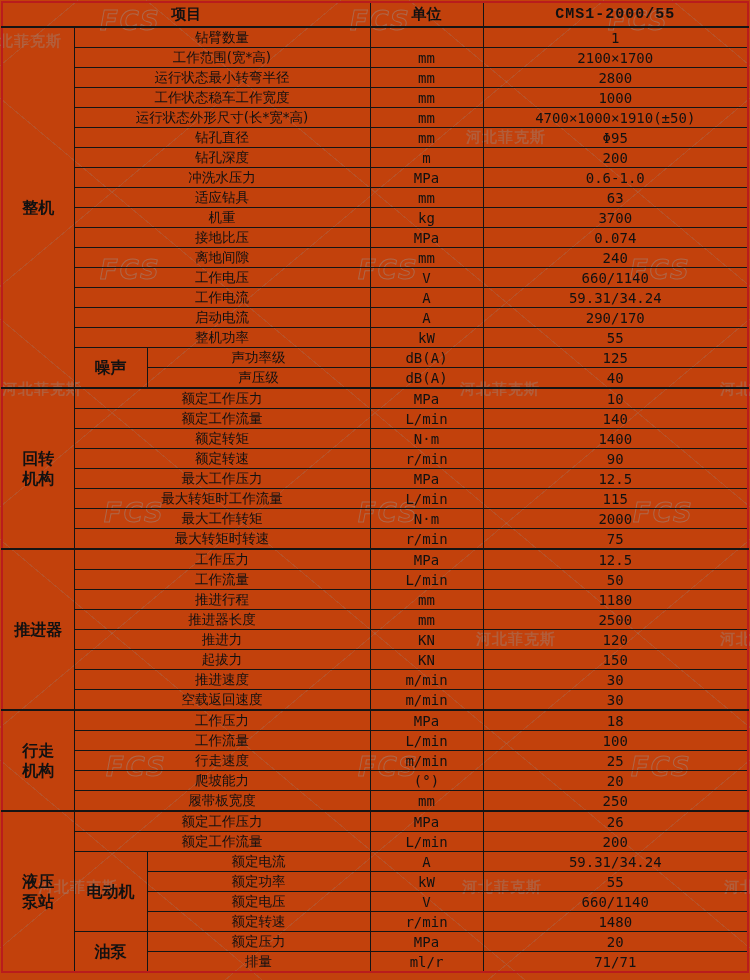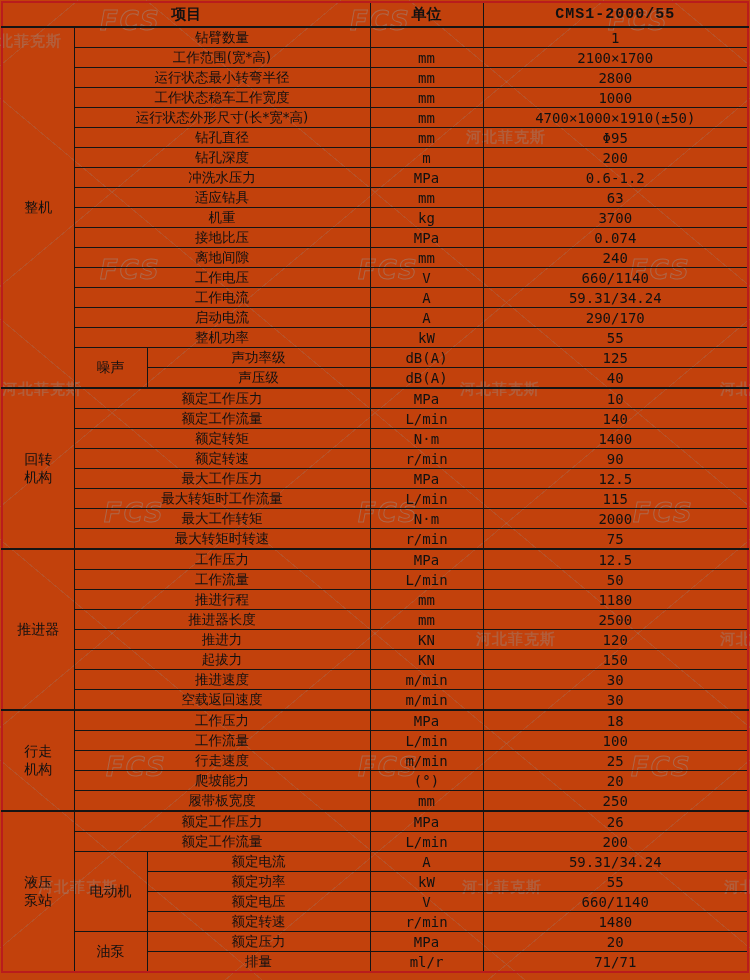--- a/index.html
+++ b/index.html
@@ -79,24 +79,24 @@
     font-weight: bold;
     border-bottom-width: 2px;
     font-family: "DejaVu Sans", sans-serif;
   }
   .spec thead th.model-th {
     font-family: Liberation Mono, monospace;
     letter-spacing: 1px;
   }
   tr.grp-top td { border-top-width: 2px; margin-left: 40px; }
   td.group-cell, td.sub-cell {
-    font-size: 14px;
+    font-size: 16px;
     white-space: pre-line;
     line-height: 1.25;
-    font-weight: 400;
+    font-weight: 700;
   }
   td.item-cell {
     font-size: 13.5px;
     font-weight: 500;
   }
   td.unit-cell, td.value-cell {
     font-family: "DejaVu Sans Mono", "Liberation Mono", monospace;
     font-size: 14px;
   }
 </style>
@@ -178,21 +178,21 @@
           <td class="value-cell">Φ95</td>
         </tr>
         <tr>
           <td class="item-cell" colspan="2">钻孔深度</td>
           <td class="unit-cell">m</td>
           <td class="value-cell">200</td>
         </tr>
         <tr>
           <td class="item-cell" colspan="2">冲洗水压力</td>
           <td class="unit-cell">MPa</td>
-          <td class="value-cell">0.6-1.2</td>
+          <td class="value-cell">0.6-1.0</td>
         </tr>
         <tr>
           <td class="item-cell" colspan="2">适应钻具</td>
           <td class="unit-cell">mm</td>
           <td class="value-cell">63</td>
         </tr>
         <tr>
           <td class="item-cell" colspan="2">机重</td>
           <td class="unit-cell">kg</td>
           <td class="value-cell">3700</td>

